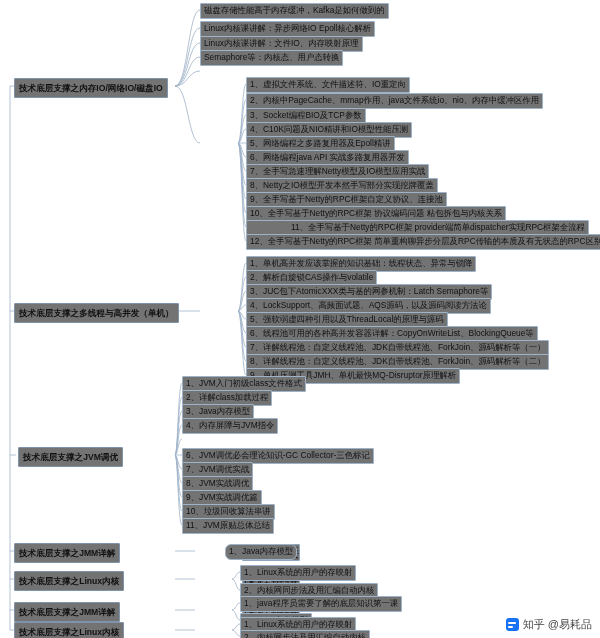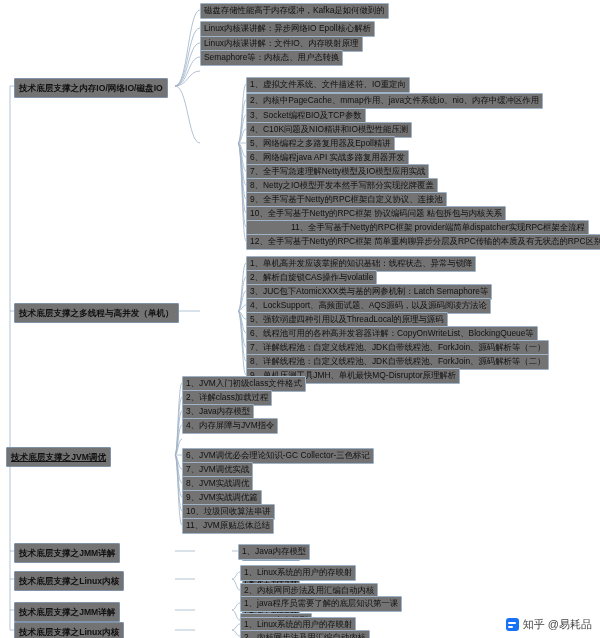--- a/index.html
+++ b/index.html
@@ -132,21 +132,21 @@
       <path d="M10,455 L16,455"></path>
       <path d="M10,551 L16,551"></path>
       <path d="M10,579 L16,579"></path>
       <path d="M10,610 L16,610"></path>
       <path d="M10,630 L16,630"></path>
     </g>
   </svg>
 
   <div class="node root" style="left:14px;top:78px;"><span>技术底层支撑之内存IO/网络IO/磁盘IO</span></div>
   <div class="node root" style="left:14px;top:303px;"><span>技术底层支撑之多线程与高并发（单机）</span></div>
-  <div class="node root" style="left:6px;top:447px;text-decoration:underline;"><span>技术底层支撑之JVM调优</span></div>
+  <div class="node root" style="left:18px;top:447px;"><span>技术底层支撑之JVM调优</span></div>
   <div class="node root" style="left:14px;top:543px;"><span>技术底层支撑之JMM详解</span></div>
   <div class="node root" style="left:14px;top:571px;"><span>技术底层支撑之Linux内核</span></div>
   <div class="node root" style="left:14px;top:602px;"><span>技术底层支撑之JMM详解</span></div>
   <div class="node root" style="left:14px;top:622px;"><span>技术底层支撑之Linux内核</span></div>
 
   <div class="node mid" style="left:200px;top:136px;"><span>课程链接</span></div>
   <div class="node mid" style="left:200px;top:304px;"><span>课程链接</span></div>
   <div class="node mid" style="left:136px;top:448px;"><span>课程链接</span></div>
   <div class="node mid" style="left:195px;top:544px;"><span>课程链接</span></div>
   <div class="node mid" style="left:195px;top:572px;"><span>课程链接</span></div>
@@ -185,21 +185,21 @@
   <div class="node" style="left:182px;top:390px;"><span class="leaf-text">2、详解class加载过程</span></div>
   <div class="node" style="left:182px;top:404px;"><span class="leaf-text">3、Java内存模型</span></div>
   <div class="node" style="left:182px;top:418px;"><span class="leaf-text">4、内存屏障与JVM指令</span></div>
   <div class="node" style="left:182px;top:448px;"><span class="leaf-text">6、JVM调优必会理论知识-GC Collector-三色标记</span></div>
   <div class="node" style="left:182px;top:462px;"><span class="leaf-text">7、JVM调优实战</span></div>
   <div class="node" style="left:182px;top:476px;"><span class="leaf-text">8、JVM实战调优</span></div>
   <div class="node" style="left:182px;top:490px;"><span class="leaf-text">9、JVM实战调优篇</span></div>
   <div class="node" style="left:182px;top:504px;"><span class="leaf-text">10、垃圾回收算法串讲</span></div>
   <div class="node" style="left:182px;top:518px;"><span class="leaf-text">11、JVM原贴总体总结</span></div>
 
-  <div class="node" style="left:238px;top:544px;"><span class="leaf-text">1、Java内存模型</span></div>
+  <div class="node" style="left:225px;top:544px;border-radius:6px;"><span class="leaf-text">1、Java内存模型</span></div>
 
   <div class="node" style="left:240px;top:565px;"><span class="leaf-text">1、Linux系统的用户的存映射</span></div>
   <div class="node" style="left:240px;top:583px;"><span class="leaf-text">2、内核网同步法及用汇编自动内核</span></div>
 
   <div class="node" style="left:240px;top:596px;"><span class="leaf-text">1、java程序员需要了解的底层知识第一课</span></div>
   <div class="node" style="left:240px;top:613px;"><span class="leaf-text">2、Java内存模型</span></div>
 
   <div class="node" style="left:240px;top:617px;"><span class="leaf-text">1、Linux系统的用户的存映射</span></div>
   <div class="node" style="left:240px;top:630px;"><span class="leaf-text">2、内核网步法及用汇编自动内核</span></div>
 

